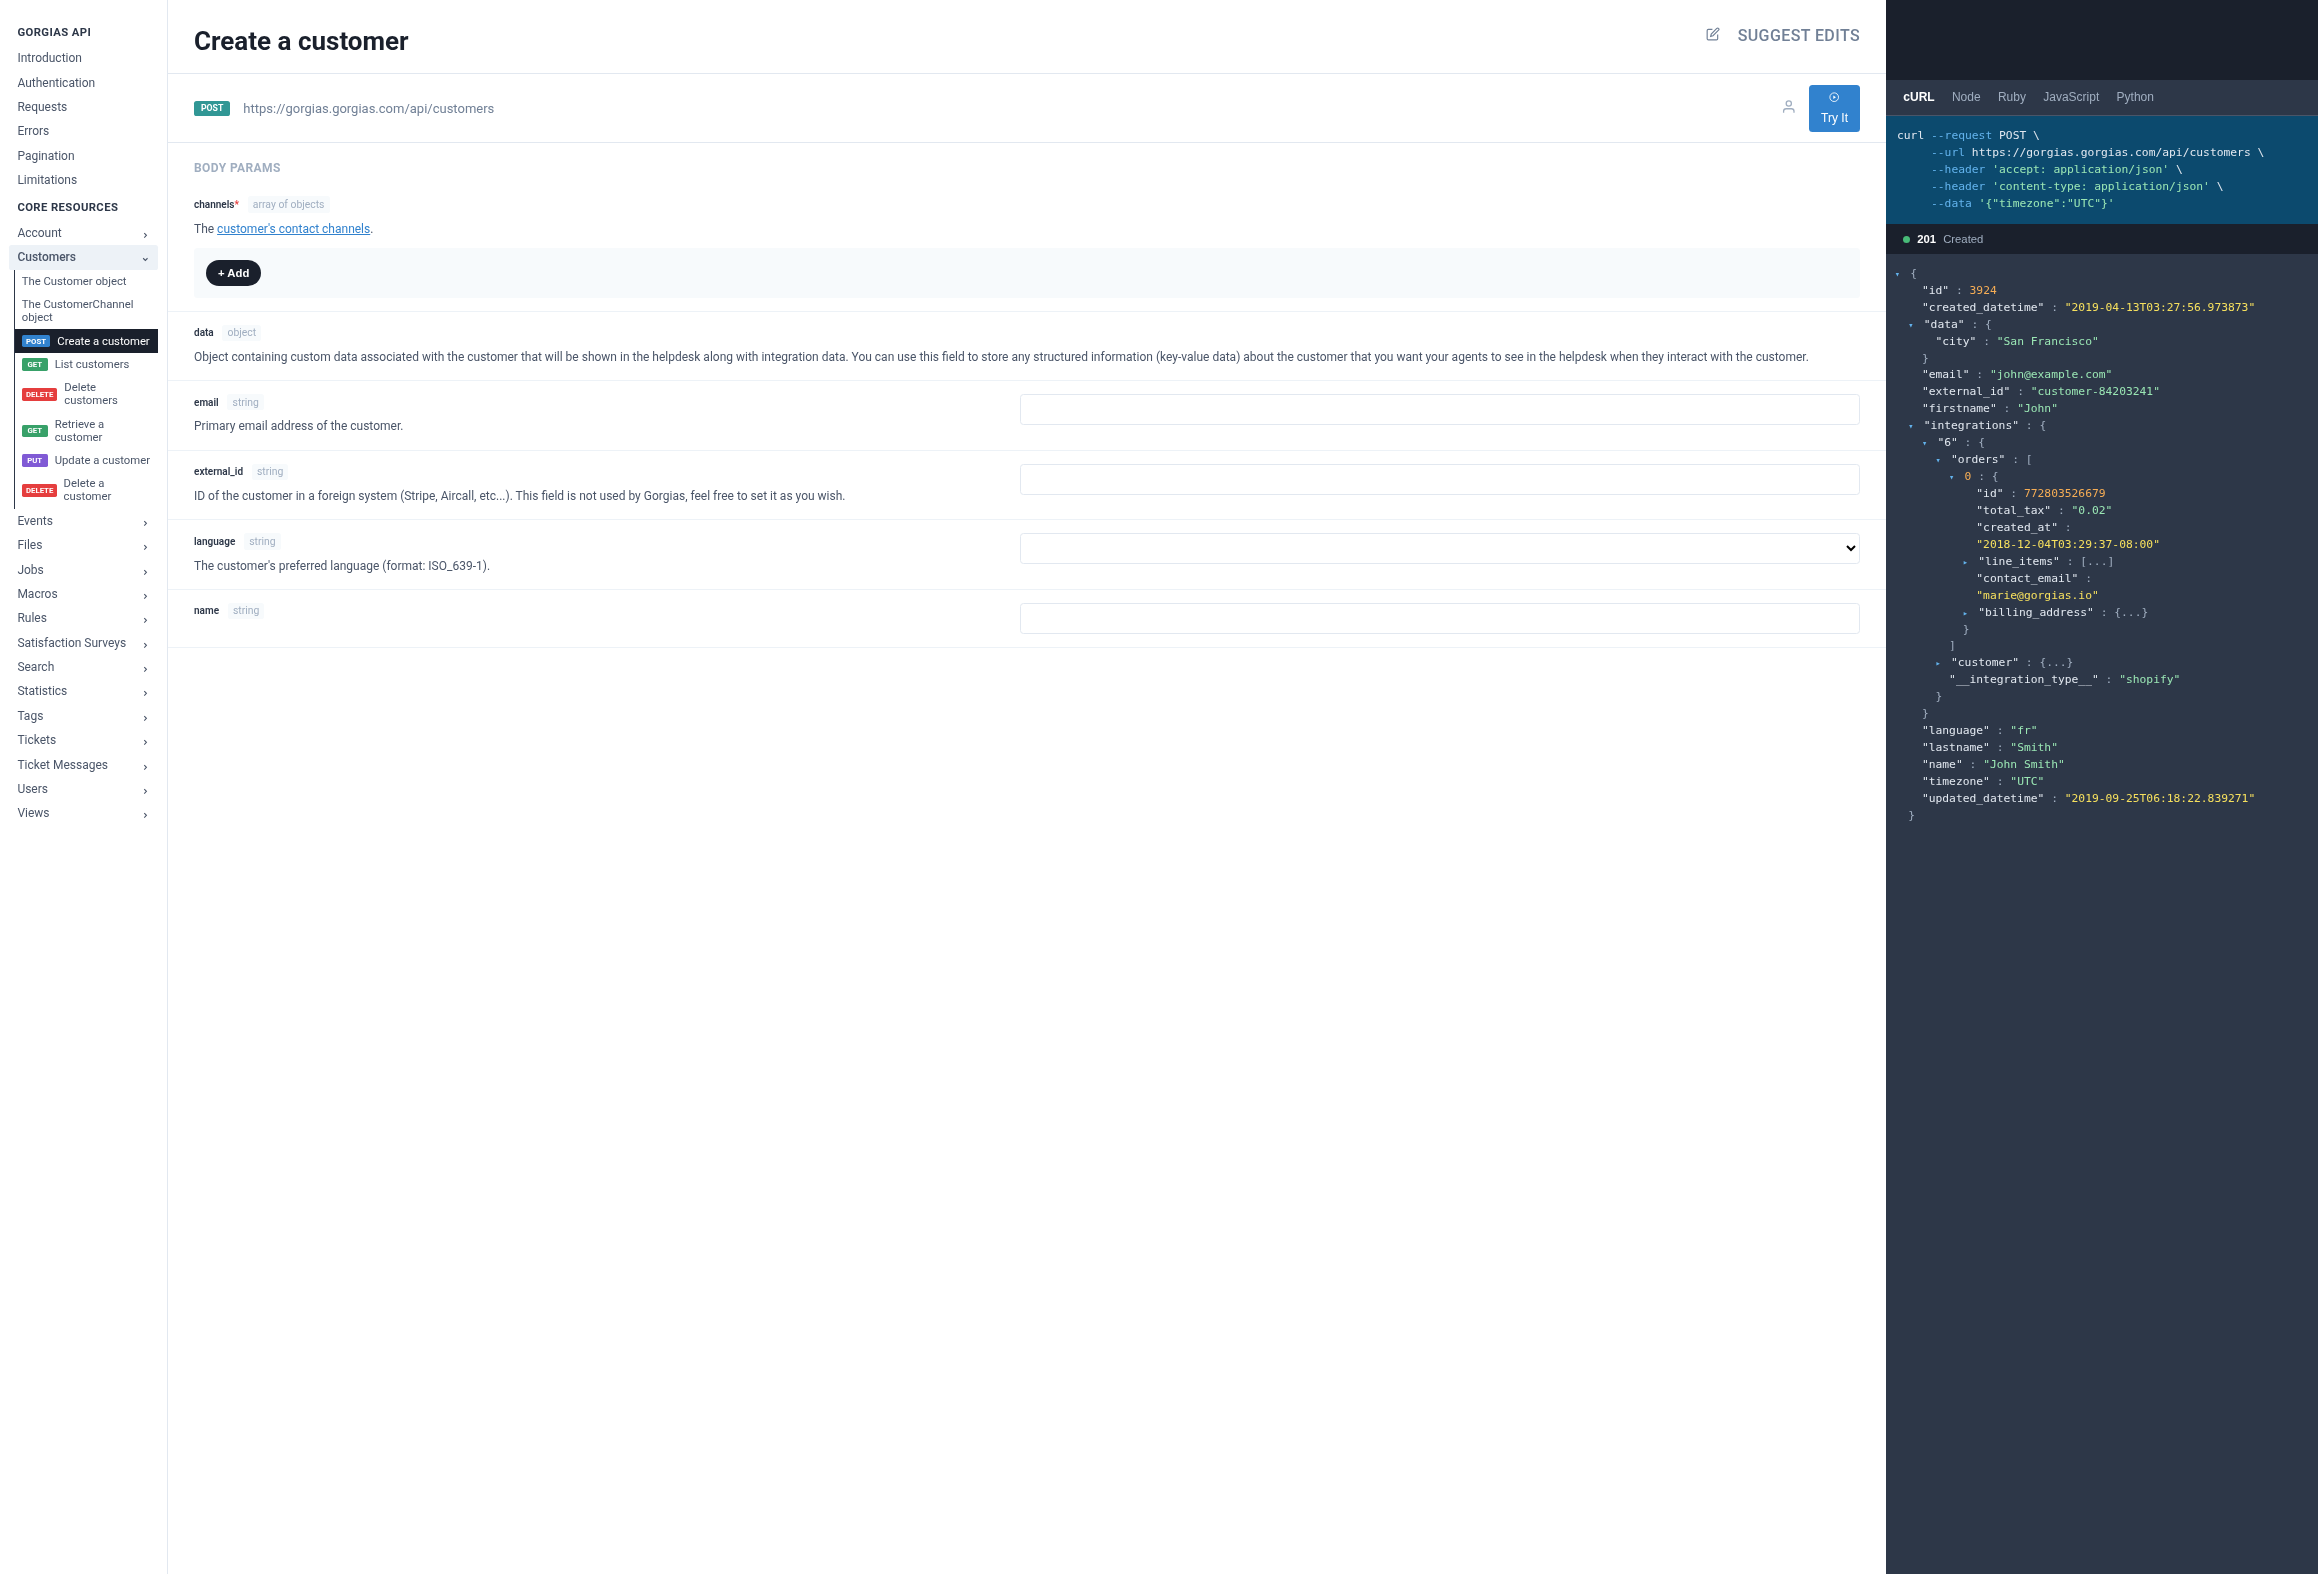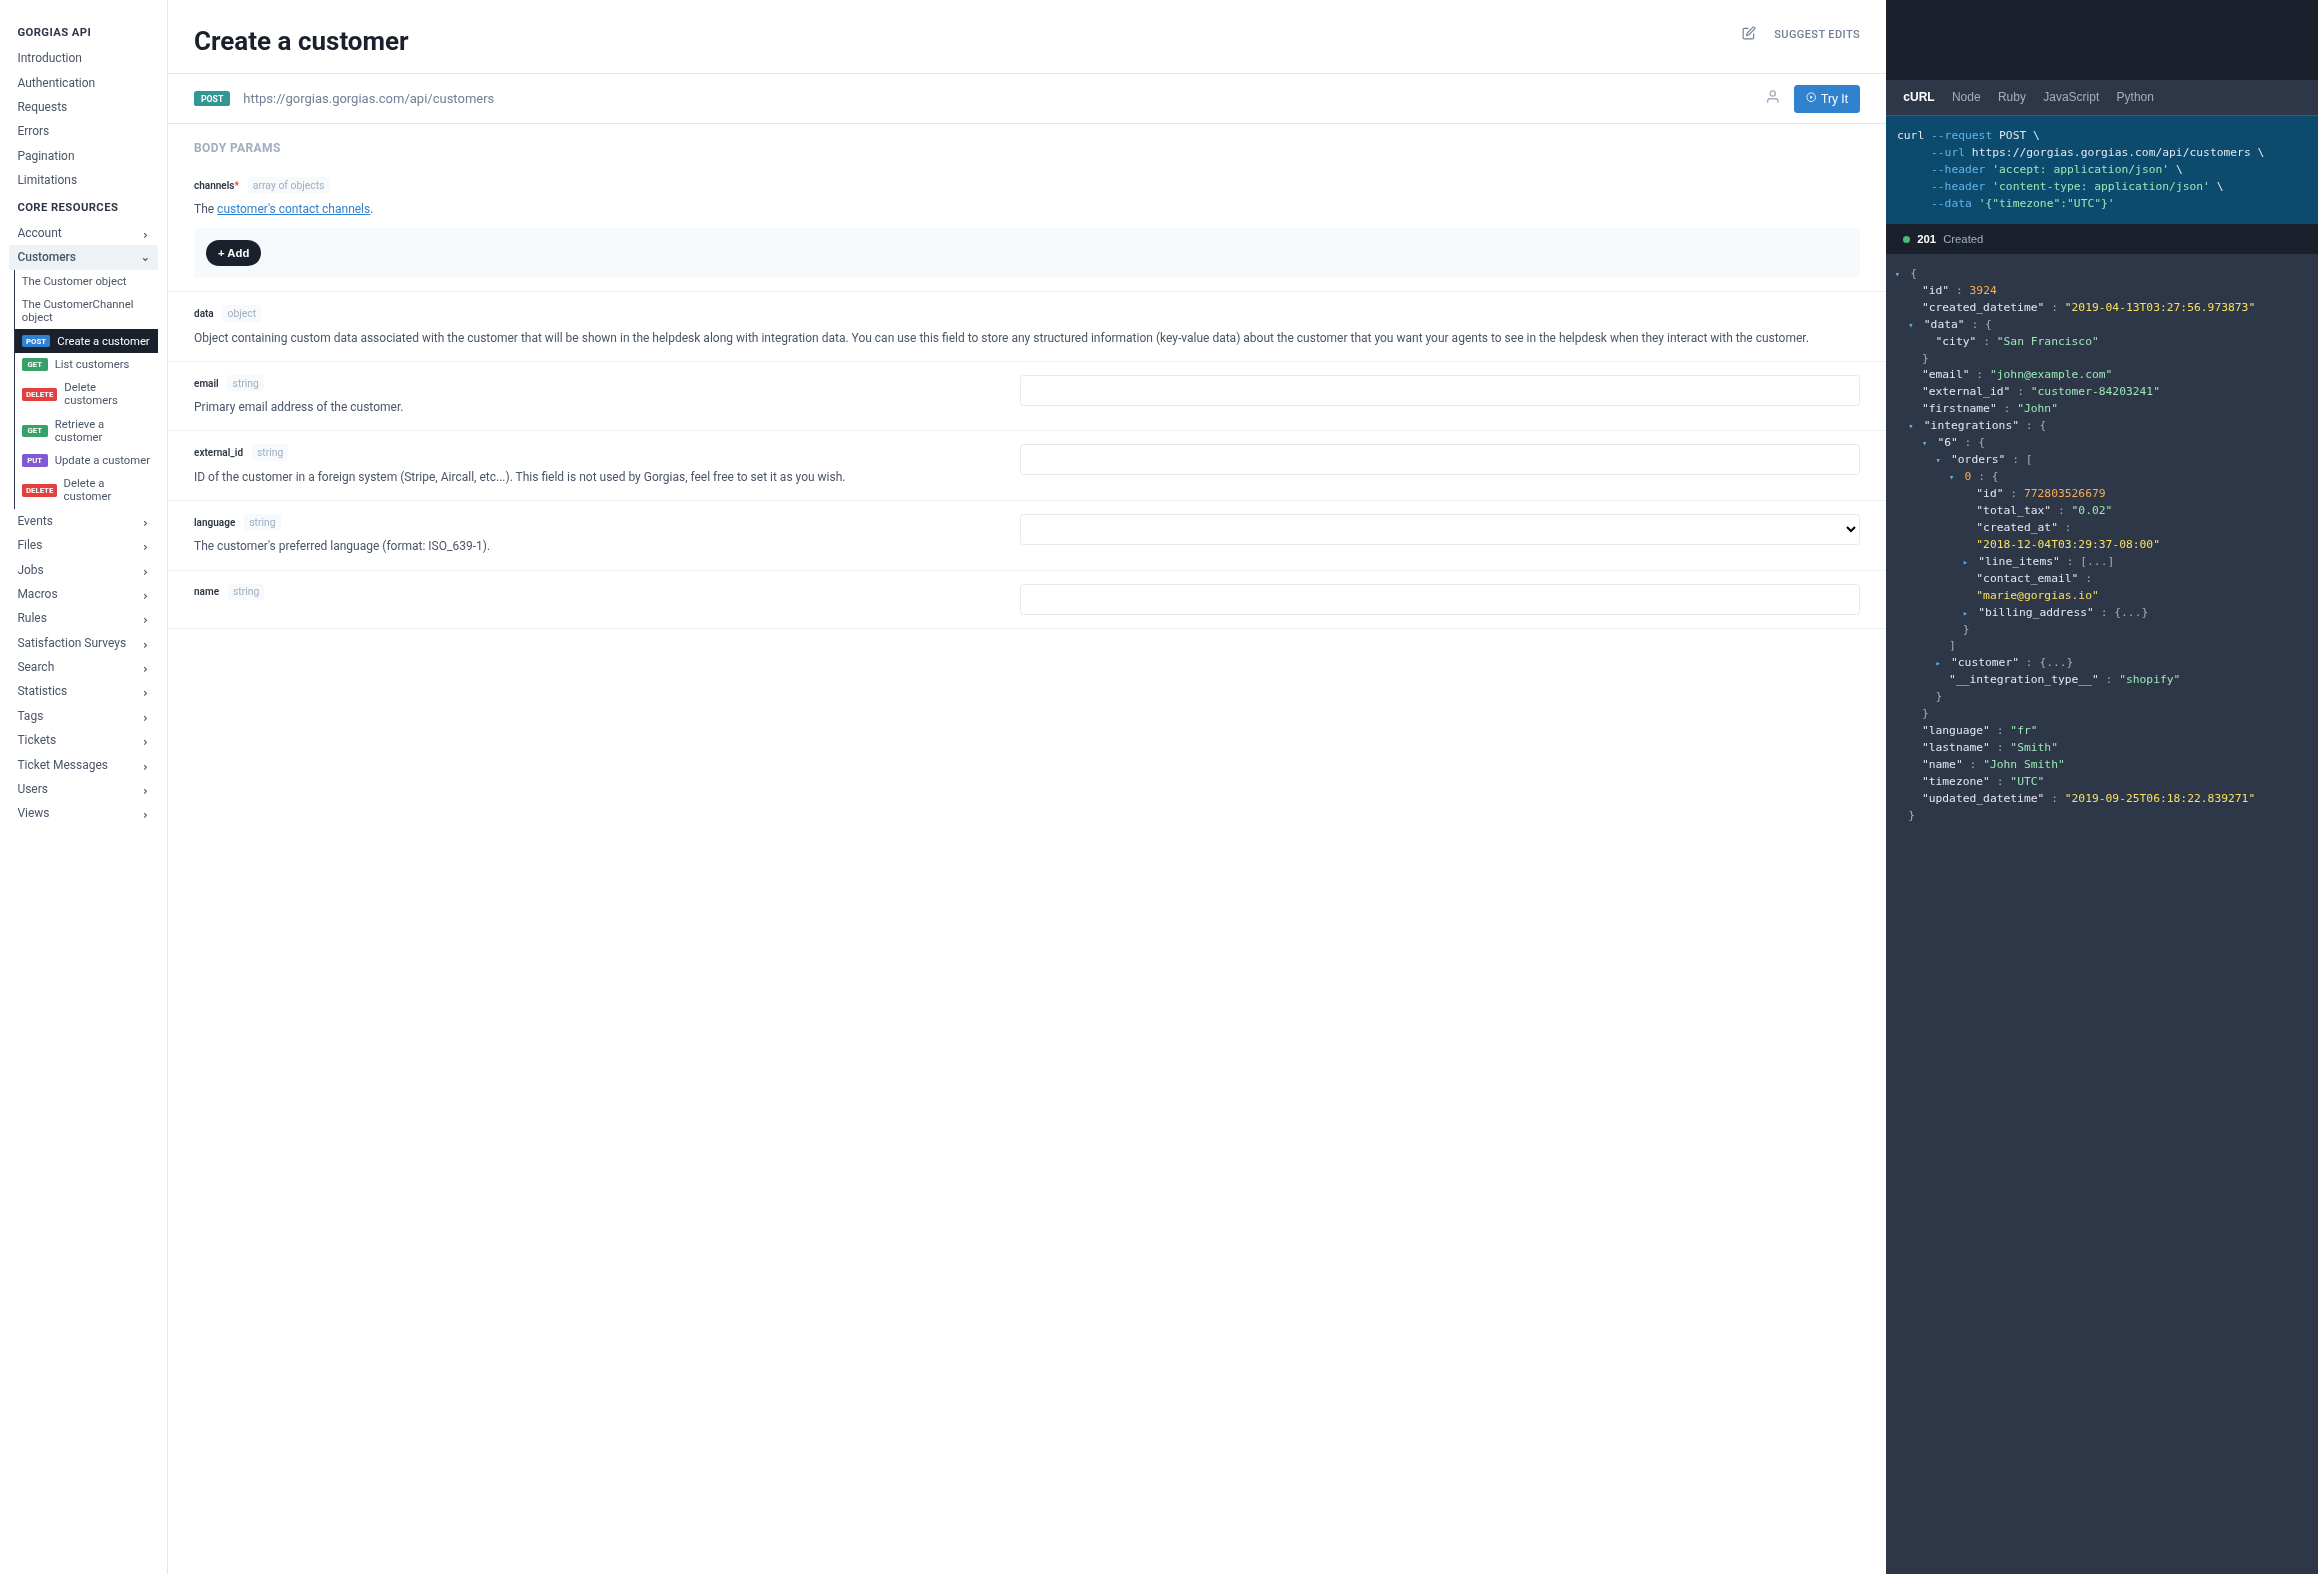--- a/index.html
+++ b/index.html
@@ -19,26 +19,26 @@
 .method-badge { font-size: 7.8px; font-weight: 700; padding: 1.7px 4.3px; border-radius: 1.7px; color: #fff; text-transform: uppercase; min-width: 26px; text-align: center; }
 .method-post { background: #3182ce; }
 .method-get { background: #38a169; }
 .method-delete { background: #e53e3e; }
 .method-put { background: #805ad5; }
 
 
 .main { flex: 1; overflow-y: auto; background: #fff; }
 .main-header { padding: 26px 26px 17.3px; display: flex; justify-content: space-between; align-items: flex-start; }
 .page-title { font-size: 26px; font-weight: 700; color: #1a202c; }
-.suggest-edits { display: flex; align-items: center; gap: 18px; font-size: 11px; font-weight: 500; color: #718096; letter-spacing: 0.4px; cursor: pointer; }
+.suggest-edits { display: flex; align-items: center; gap: 18px; font-size: 16px; font-weight: 500; color: #718096; letter-spacing: 0.4px; cursor: pointer; }
 .endpoint-bar { display: flex; align-items: center; gap: 13px; padding: 10.4px 26px; border-top: 0.9px solid #e2e8f0; border-bottom: 0.9px solid #e2e8f0; }
 .endpoint-method { background: #319795; color: #fff; font-size: 8.7px; font-weight: 700; padding: 2.6px 7px; border-radius: 2.6px; }
 .endpoint-url { flex: 1; color: #718096; font-size: 13px; }
 .user-icon { color: #a0aec0; }
-.try-it-btn { background: #3182ce; color: #fff; border: none; padding: 7px 12px; border-radius: 3.5px; font-size: 12px; font-weight: 500; cursor: pointer; display: flex; align-items: center; gap: 5.2px; }
+.try-it-btn { background: #3182ce; color: #fff; border: none; padding: 7px 12px; border-radius: 3.5px; font-size: 12px; font-weight: 500; cursor: pointer; display: flex; align-items: center; gap: 5.2px; flex-direction: column; }
 .section-title { font-size: 12px; font-weight: 700; color: #a0aec0; letter-spacing: 0.4px; padding: 17.3px 26px 8.7px; }
 .param-block { padding: 13px 26px; border-bottom: 0.9px solid #edf2f7; }
 .param-header { display: flex; align-items: center; gap: 8.7px; margin-bottom: 7px; }
 .param-name { font-size: 10px; font-weight: 600; color: #2d3748; }
 .param-required { color: #e53e3e; }
 .param-type { font-size: 10.4px; color: #a0aec0; background: #f7fafc; padding: 1.7px 5.2px; border-radius: 2.6px; }
 .param-desc { font-size: 12px; color: #4a5568; line-height: 1.6; }
 .param-link { color: #3182ce; text-decoration: underline; }
 .param-row { display: flex; gap: 26px; }
 .param-left { flex: 0 0 48%; }

